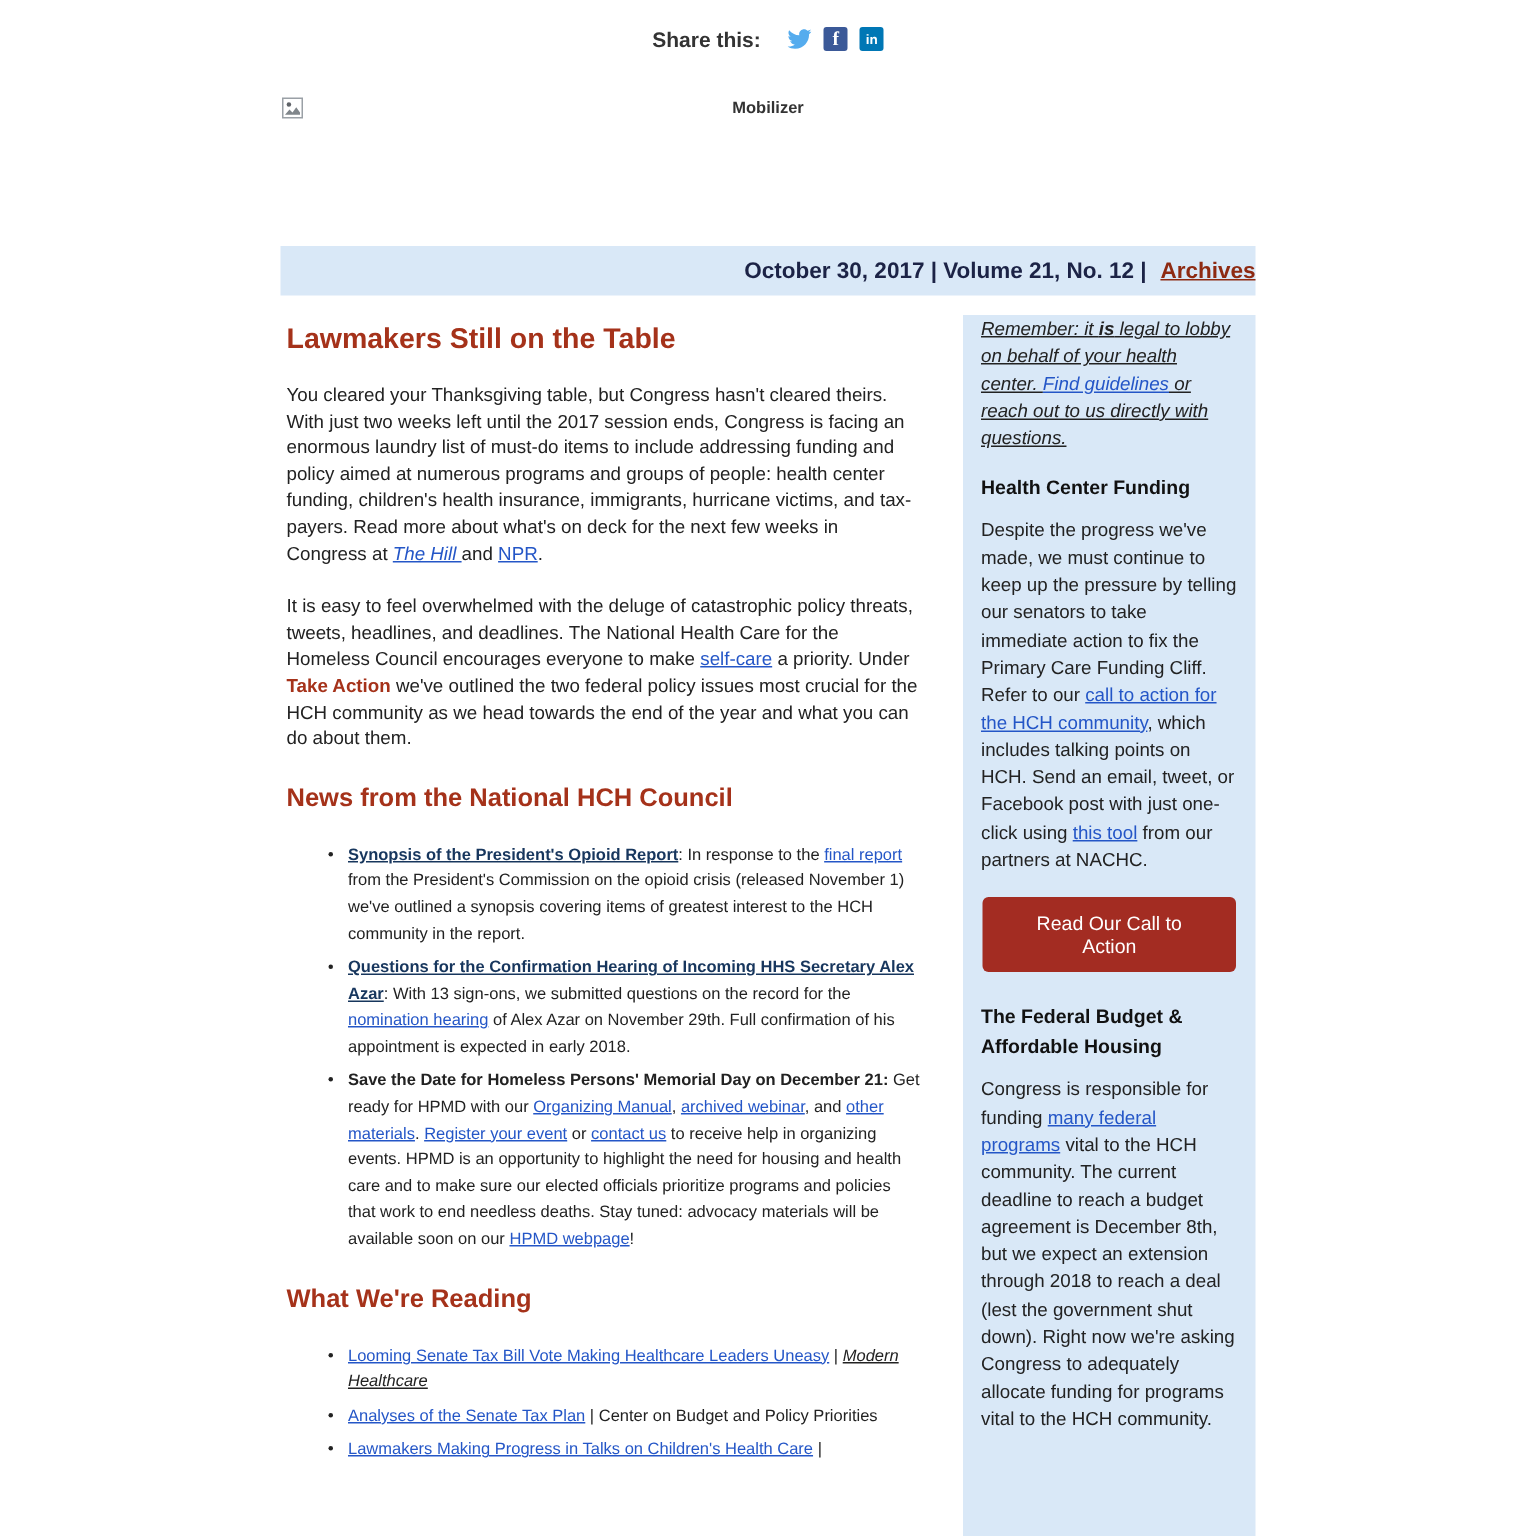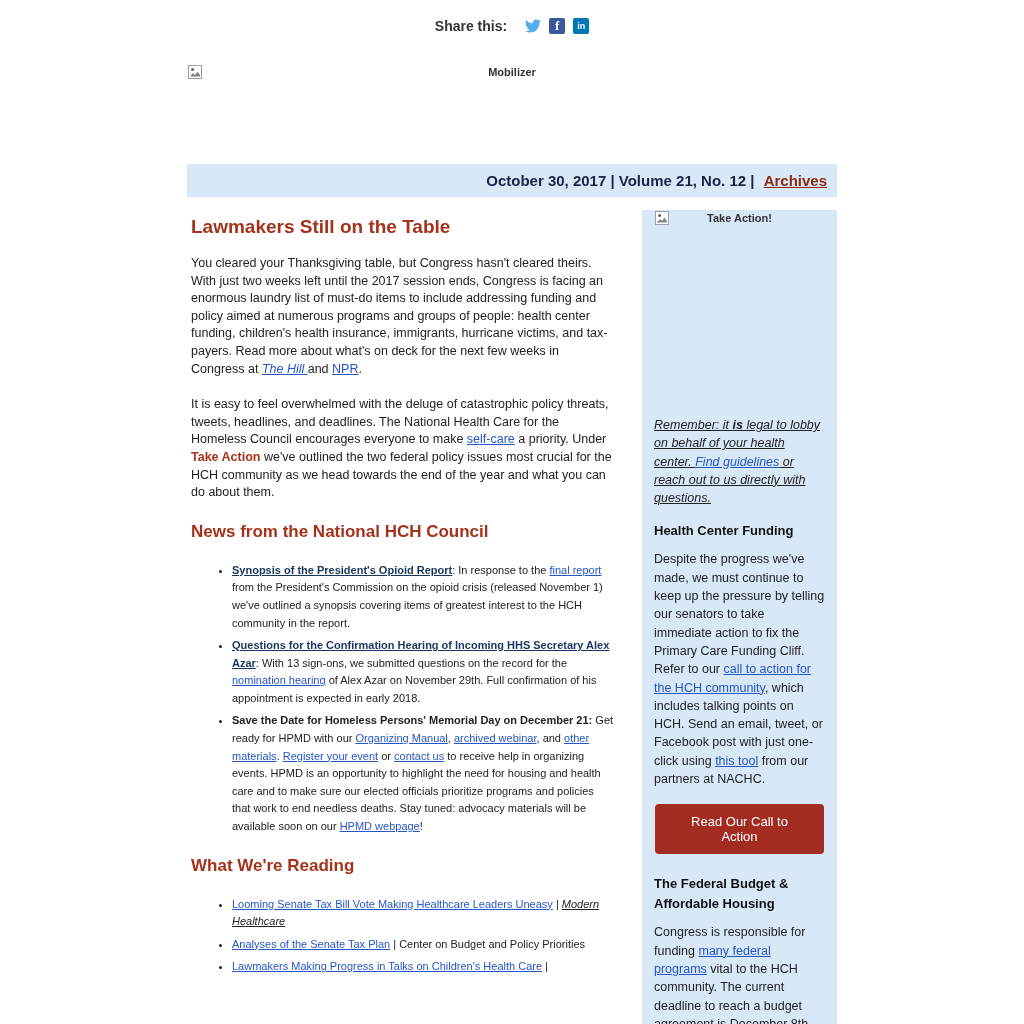--- a/index.html
+++ b/index.html
@@ -27,21 +27,21 @@
   .share-label{font-weight:bold;font-size:14px;color:#333;margin-right:10px;}
   .share-icon{display:inline-flex;align-items:center;justify-content:center;width:16px;height:16px;text-decoration:none;cursor:pointer;}
   .share-icon.fb{background:var(--fb);color:#fff;border-radius:2px;font-family:"Liberation Serif",serif;font-weight:bold;font-size:13px;line-height:16px;}
   .share-icon.li{background:var(--li);color:#fff;border-radius:2px;font-weight:bold;font-size:9px;line-height:16px;}
   
   .email{width:650px;margin:0 auto;}
   .logo-area{position:relative;height:100px;margin-top:24px;}
   .broken-icon{position:absolute;top:0;left:0;}
   .alt-text{position:absolute;top:2px;left:50%;transform:translateX(-50%);font-size:11px;color:#333;white-space:nowrap;font-weight:bold;}
   
-  .banner{background:var(--banner-bg);height:33px;line-height:33px;text-align:right;padding-right:10px;
+  .banner{background:var(--banner-bg);height:33px;line-height:33px;text-align:right;
           font-size:15px;font-weight:bold;color:var(--banner-text);}
   .banner .archives{color:#8E2A12;text-decoration:underline;margin-left:5px;cursor:pointer;}
   
   .columns{display:flex;margin-top:13px;align-items:stretch;}
   .left-col{flex:1;padding:0 27px 0 4px;}
   .sidebar{width:195px;background:var(--sidebar-bg);padding:0 12px 30px 12px;min-height:820px;}
   
   h1{font-size:19px;color:var(--accent);margin:6px 0 17px 0;}
   h2{font-size:17px;color:var(--accent);margin:20px 0 20px 0;}
   .left-col p{font-size:12.5px;line-height:17.6px;margin:0 0 18px 0;}
@@ -110,30 +110,20 @@
 
         <h2>What We're Reading</h2>
         <ul>
             <li><a href="#" class="lnk">Looming Senate Tax Bill Vote Making Healthcare Leaders Uneasy</a><span> | </span><span class="it">Modern Healthcare</span></li>
             <li><a href="#" class="lnk">Analyses of the Senate Tax Plan</a><span> | Center on Budget and Policy Priorities</span></li>
             <li><a href="#" class="lnk">Lawmakers Making Progress in Talks on Children's Health Care</a><span> | </span></li>
           </ul>
       </div>
 
       <div class="sidebar">
-        <div class="ta-img">
-          <span class="broken-icon">
-            <svg width="16" height="16" viewBox="0 0 16 16" aria-hidden="true">
-              <rect x="1.5" y="1.5" width="13" height="13" fill="#ffffff" stroke="#9aa0a6"></rect>
-              <circle cx="5.6" cy="5.6" r="1.5" fill="#5f6368"></circle>
-              <path d="M3 12.5 L6 9 L8 11 L10.5 7.5 L13 11 V12.5 Z" fill="#80868b"></path>
-            </svg>
-          </span>
-          <span class="alt-text">Take Action!</span>
-        </div>
 
         <p class="note"><span class="it">Remember: it </span><span class="b it">is</span><span class="it"> legal to lobby on behalf of your health center. </span><a href="#" class="lnk it">Find guidelines</a><span class="it"> or reach out to us directly with questions.</span></p>
 
         <h3>Health Center Funding</h3>
         <p><span>Despite the progress we've made, we must continue to keep up the pressure by telling our senators to take immediate action to fix the Primary Care Funding Cliff. Refer to our </span><a href="#" class="lnk">call to action for the HCH community</a><span>, which includes talking points on HCH. Send an email, tweet, or Facebook post with just one-click using </span><a href="#" class="lnk">this tool</a><span> from our partners at NACHC.</span></p>
 
         <a class="cta-btn">Read Our Call to Action</a>
 
         <h3>The Federal Budget &amp; Affordable Housing</h3>
         <p><span>Congress is responsible for funding </span><a href="#" class="lnk">many federal programs</a><span> vital to the HCH community. The current deadline to reach a budget agreement is December 8th, but we expect an extension through 2018 to reach a deal (lest the government shut down). Right now we're asking Congress to adequately allocate funding for programs vital to the HCH community.</span></p>

